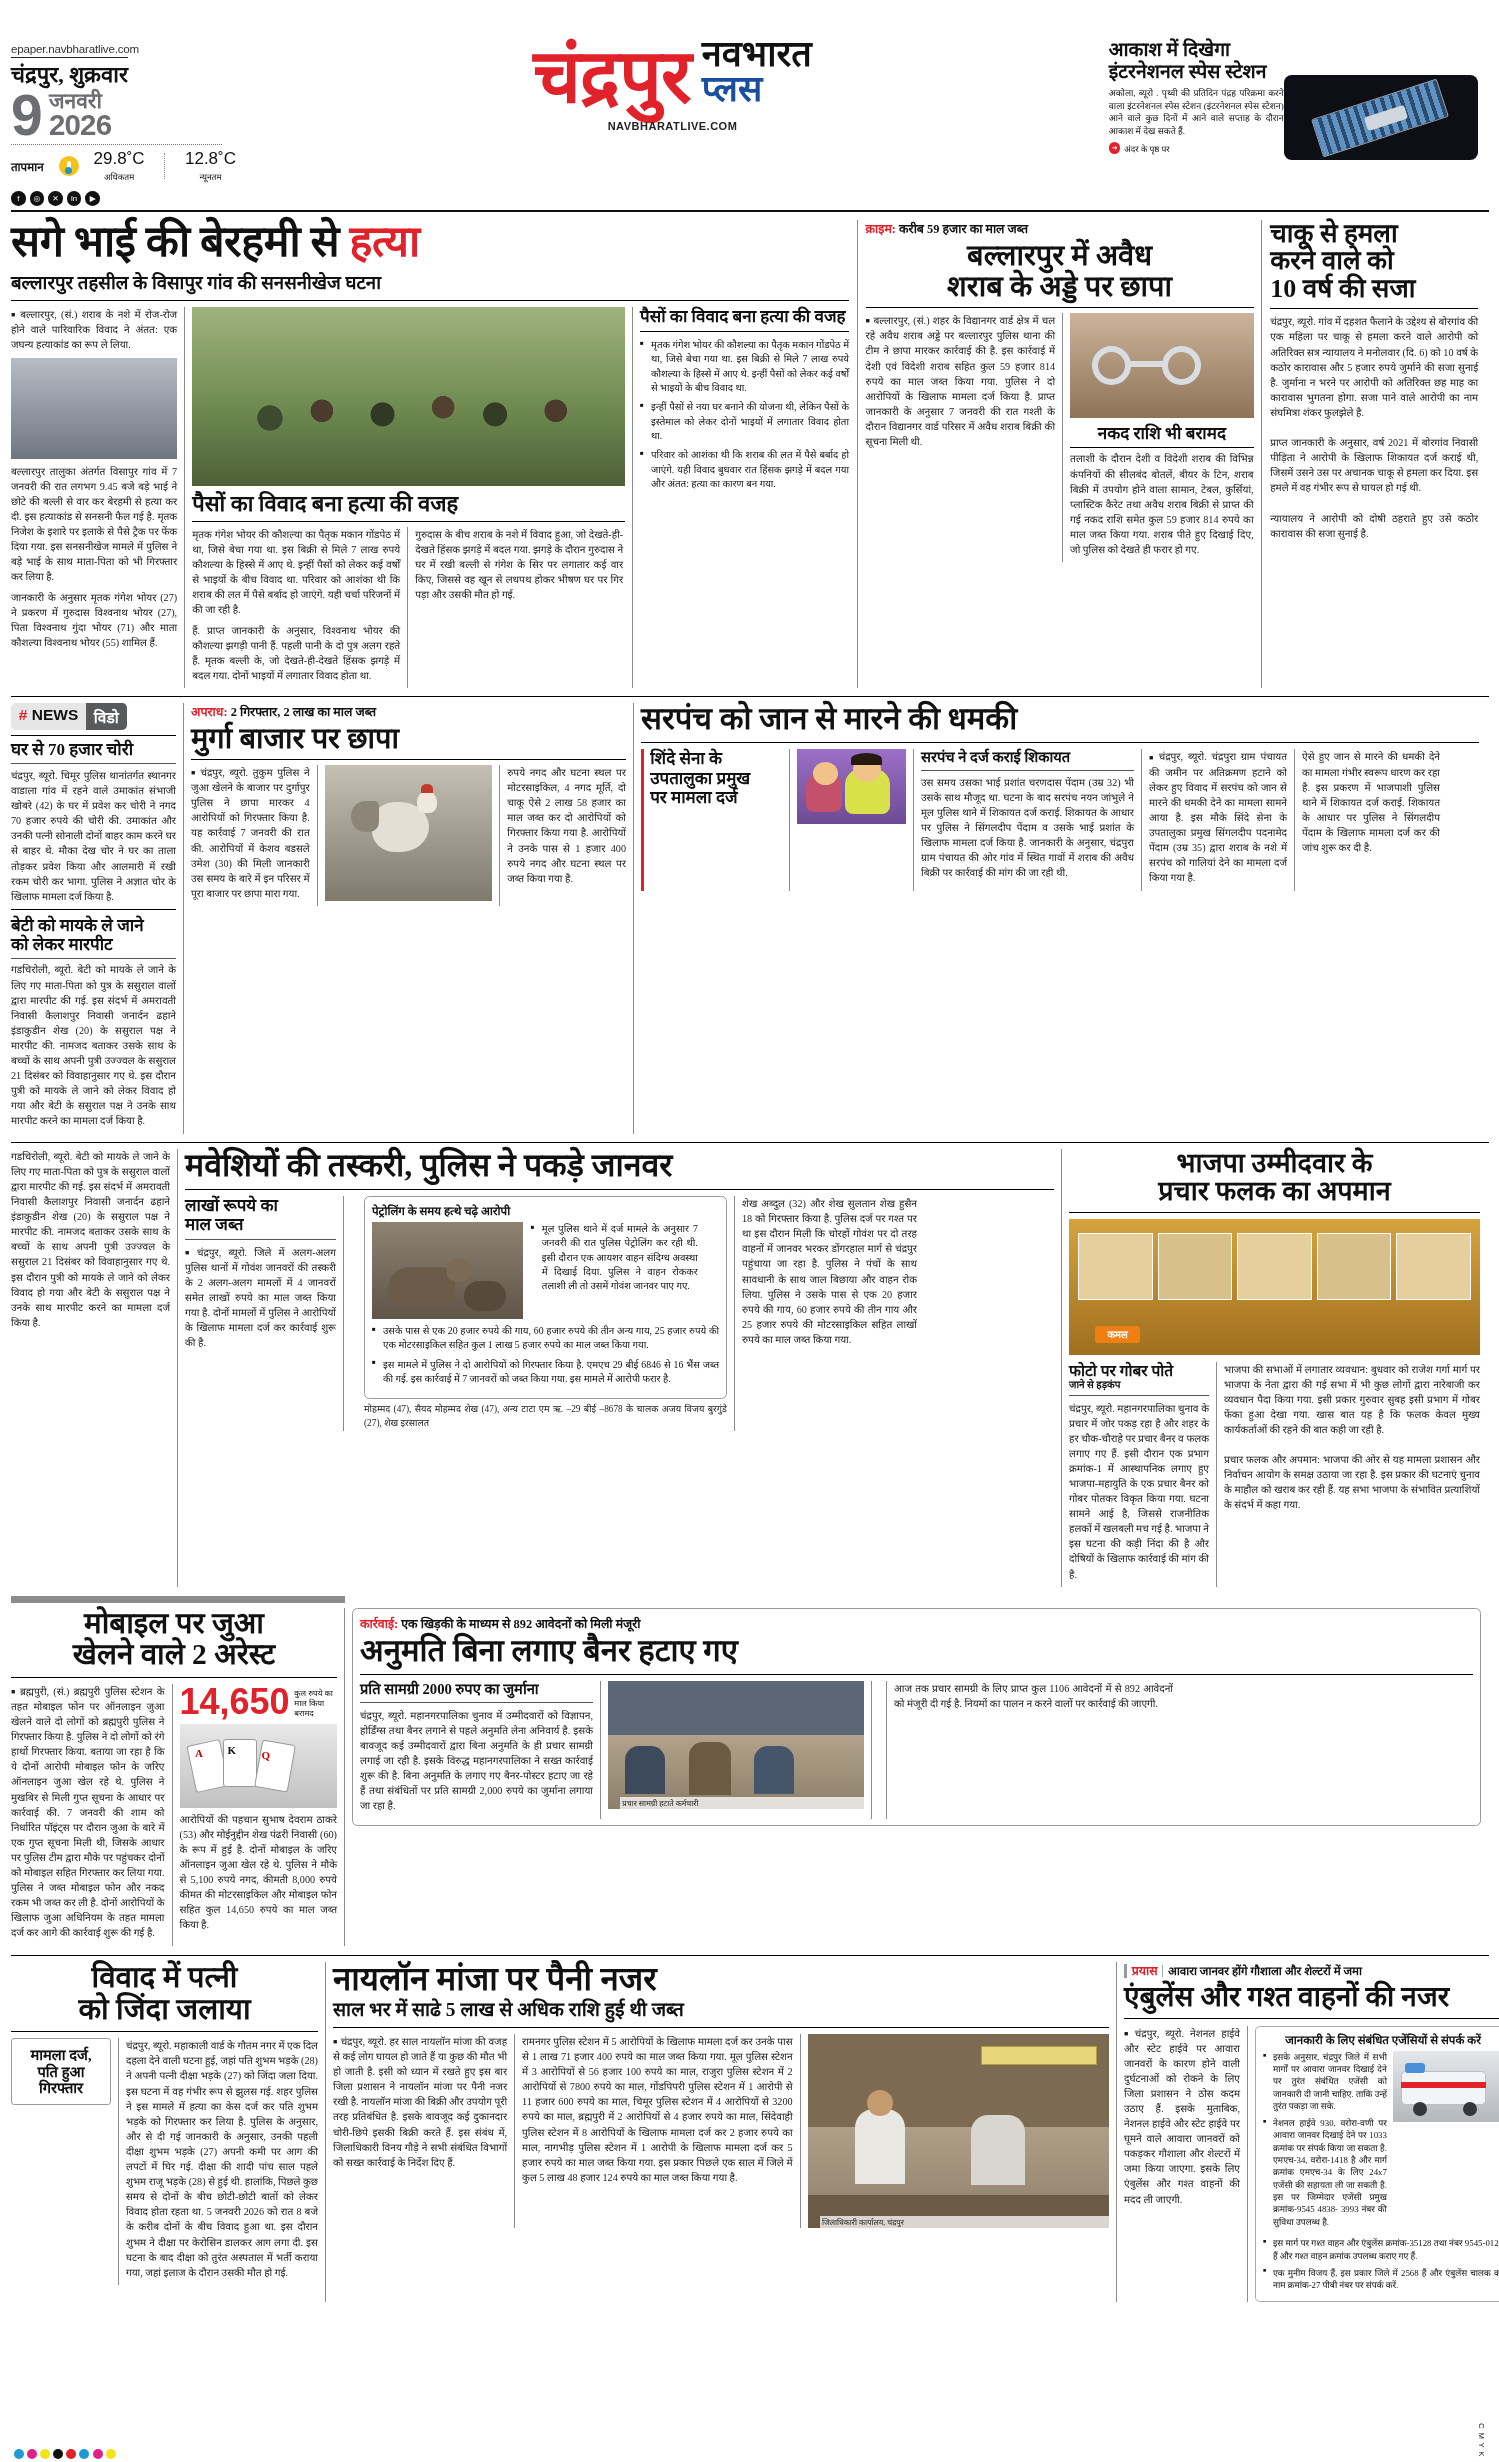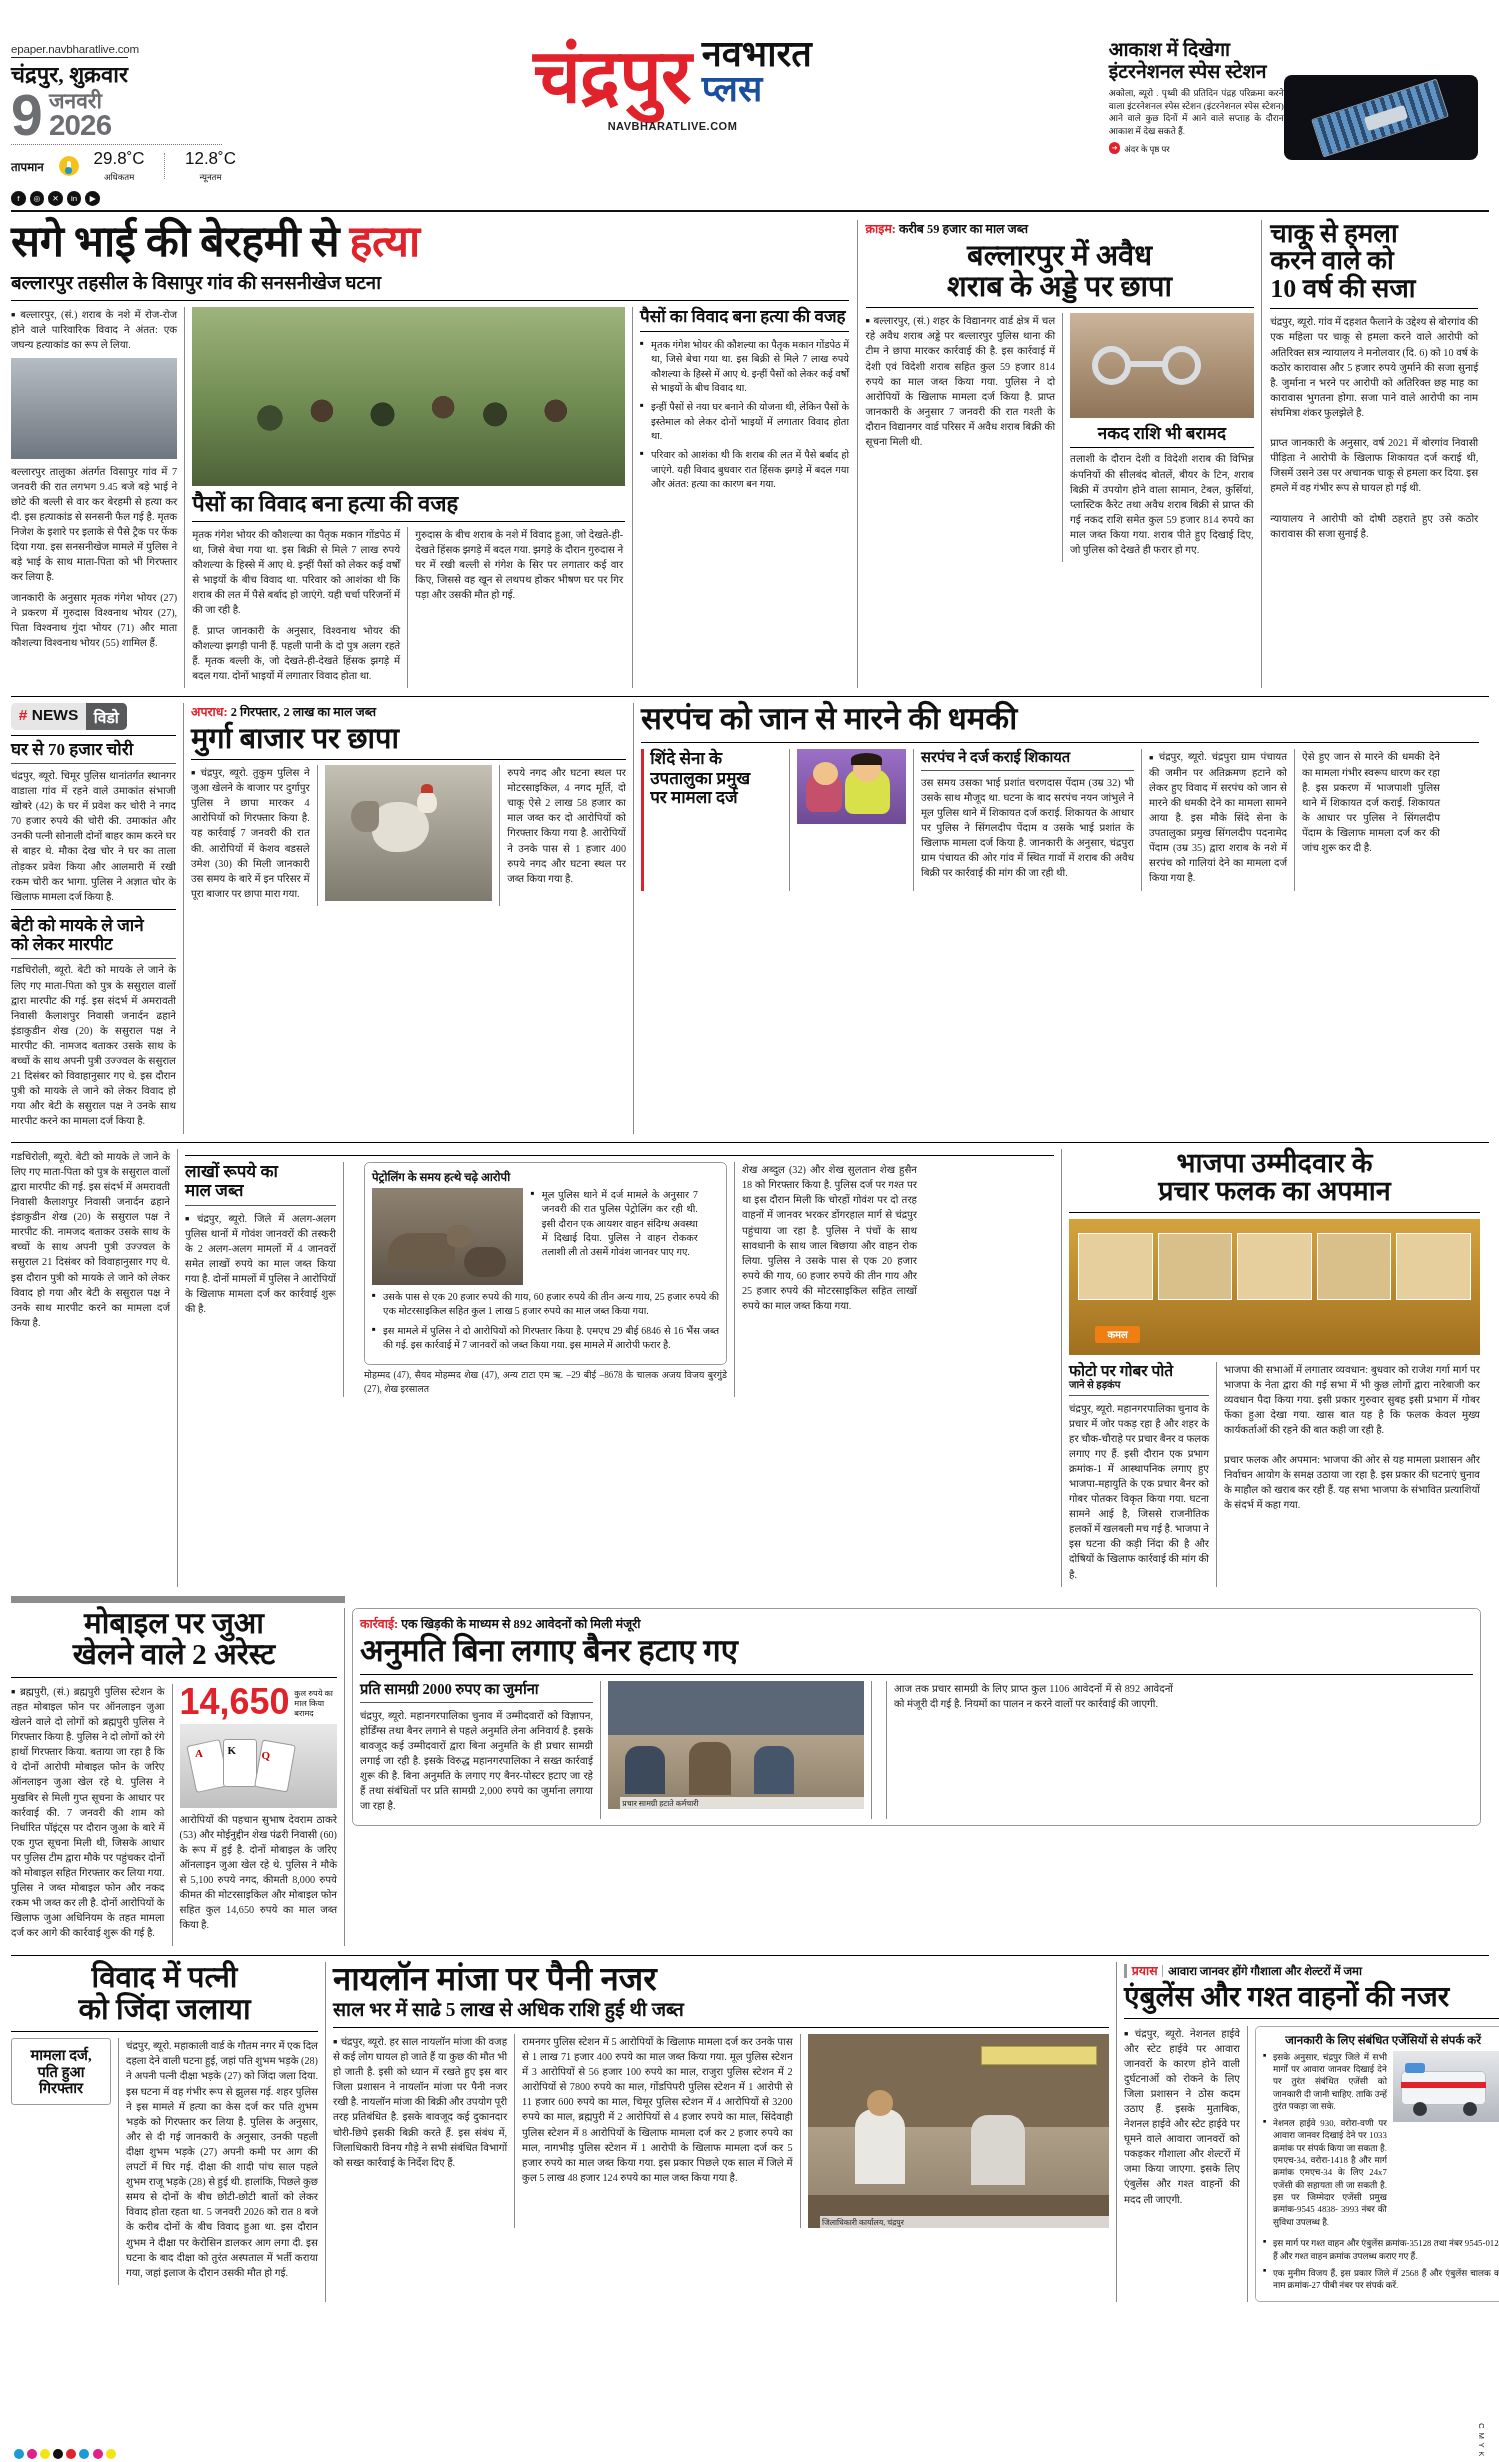--- a/index.html
+++ b/index.html
@@ -385,20 +385,21 @@
   <div class="cols">
 
     <div style="width:159px;">
       <div class="body-txt">
           <p>गडचिरोली, ब्यूरो. बेटी को मायके ले जाने के लिए गए माता-पिता को पुत्र के ससुराल वालों द्वारा मारपीट की गई. इस संदर्भ में अमरावती निवासी कैलाशपुर निवासी जनार्दन ढहाने इंडाकुडीन शेख (20) के ससुराल पक्ष ने मारपीट की. नामजद बताकर उसके साथ के बच्चों के साथ अपनी पुत्री उज्ज्वल के ससुराल 21 दिसंबर को विवाहानुसार गए थे. इस दौरान पुत्री को मायके ले जाने को लेकर विवाद हो गया और बेटी के ससुराल पक्ष ने उनके साथ मारपीट करने का मामला दर्ज किया है.</p>
         </div>
     </div>
     <div class="colsep"></div>
 
     <div style="width:869px;">
+      <div class="h2" style="font-size:32px;">मवेशियों की तस्करी, पुलिस ने पकड़े जानवर</div>
       <div class="rule" style="margin:6.2px 0;"></div>
       <div class="cols">
         <div style="width:151px;">
           <div class="h4">लाखों रूपये का</div>
           <div class="h4">माल जब्त</div>
           <div class="thinrule" style="margin:4.7px 0;"></div>
           <div class="body-txt">
               <p class="byline-sq">चंद्रपुर, ब्यूरो. जिले में अलग-अलग पुलिस थानों में गोवंश जानवरों की तस्करी के 2 अलग-अलग मामलों में 4 जानवरों समेत लाखों रुपये का माल जब्त किया गया है. दोनों मामलों में पुलिस ने आरोपियों के खिलाफ मामला दर्ज कर कार्रवाई शुरू की है.</p>
             </div>
         </div>

